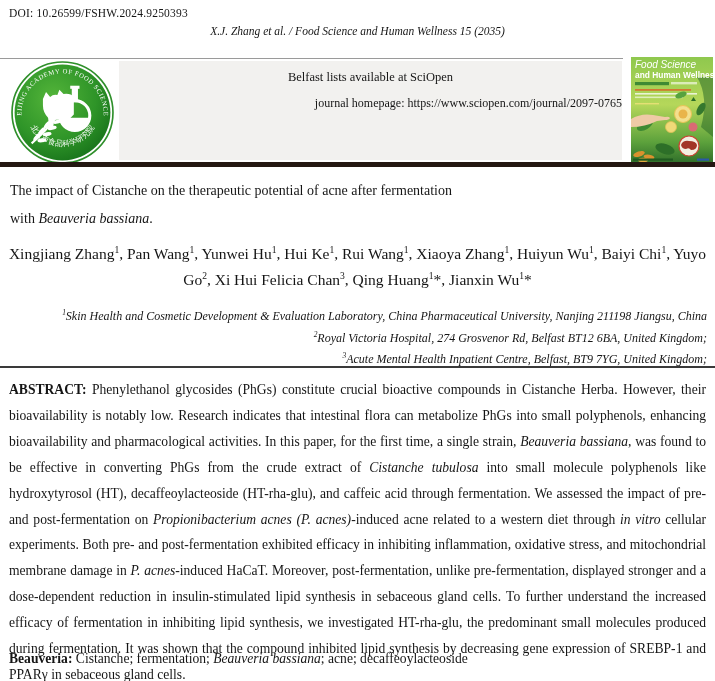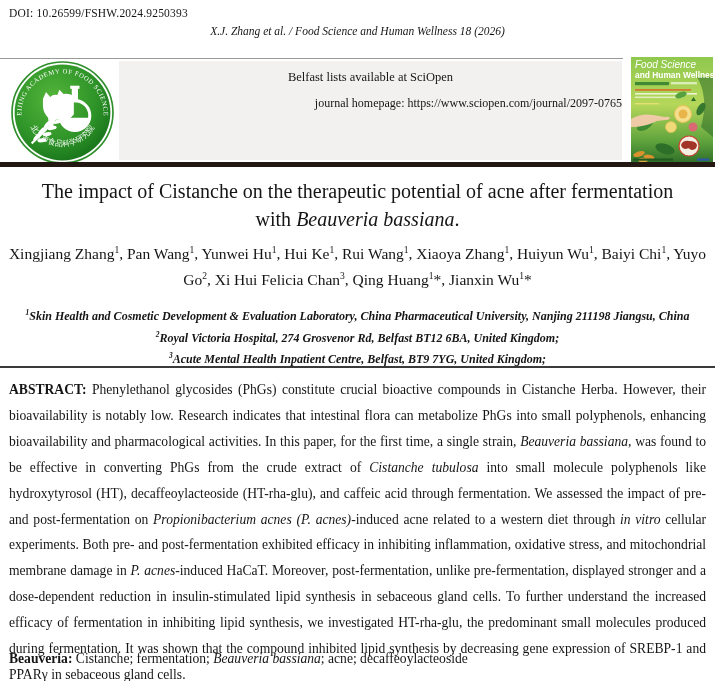--- a/index.html
+++ b/index.html
@@ -16,39 +16,39 @@
   .banner-top-rule { position:absolute; top:1px; left:0; width:623px; height:1px; background:#9a9a9a; }
   .publisher-logo { position:absolute; left:11px; top:4px; width:103px; height:103px; }
   .banner-box { position:absolute; left:119px; top:4px; width:503px; height:99px;
     background:#f2f1ef; text-align:center; }
   .contents-line { margin-top:9px; font-size:12.5px; }
   .journal-name { margin-top:7px; font-size:22px; letter-spacing:0.4px; }
   .homepage-line { margin-top:11px; font-size:12px;text-align:right; }
   .journal-cover { position:absolute; left:631px; top:0px; width:82px; height:106px; }
   .thick-rule { position:absolute; top:162px; left:0; width:715px; height:5px; background:#241812; }
 
-  .article-title { position:absolute; top:177px; left:10px; width:695px; text-align:center;
-    font-weight:normal; font-size:20px; line-height:28px; }
+  .article-title { position:absolute; top:177px; left:10px; width:695px; text-align:left;
+    font-weight:normal; font-size:14px; line-height:28px; }
   .author-list { position:absolute; top:241px; left:8px; width:699px; text-align:center;
     font-size:15.5px; line-height:26px; }
-  .affiliations { position:absolute; top:306px; left:8px; width:699px; text-align:center;
-    font-style:italic; font-size:12px; line-height:21.5px;font-weight:bold; }
+  .affiliations { position:absolute; top:306px; left:8px; width:699px; text-align:right;
+    font-style:italic; font-size:12px; line-height:21.5px; }
   sup { font-size:62%; vertical-align:super; line-height:0; }
 
   .section-rule { position:absolute; top:366px; left:0; width:715px; height:2px; background:#3a3a3a; }
 
   .abstract-paragraph { position:absolute; top:377px; left:9px; width:697px;
     font-size:13.6px; line-height:25.9px; text-align:justify; }
   .keywords-line { position:absolute; top:651px; left:9px; width:697px; font-size:13.6px; }
 </style>
 </head>
 <body>
 
 <div class="doi">DOI: 10.26599/FSHW.2024.9250393</div>
-<div class="running-head">X.J. Zhang et al. / Food Science and Human Wellness 18 (2026)</div>
+<div class="running-head">X.J. Zhang et al. / Food Science and Human Wellness 15 (2035)</div>
 
 <div class="banner">
   <div class="banner-top-rule"></div>
 
   <div class="publisher-logo">
     <svg width="103" height="103" viewBox="0 0 100 100">
       <defs>
         <radialGradient id="lg" cx="40%" cy="35%" r="75%">
           <stop offset="0%" stop-color="#54b53a"></stop>
           <stop offset="60%" stop-color="#2e9428"></stop>

